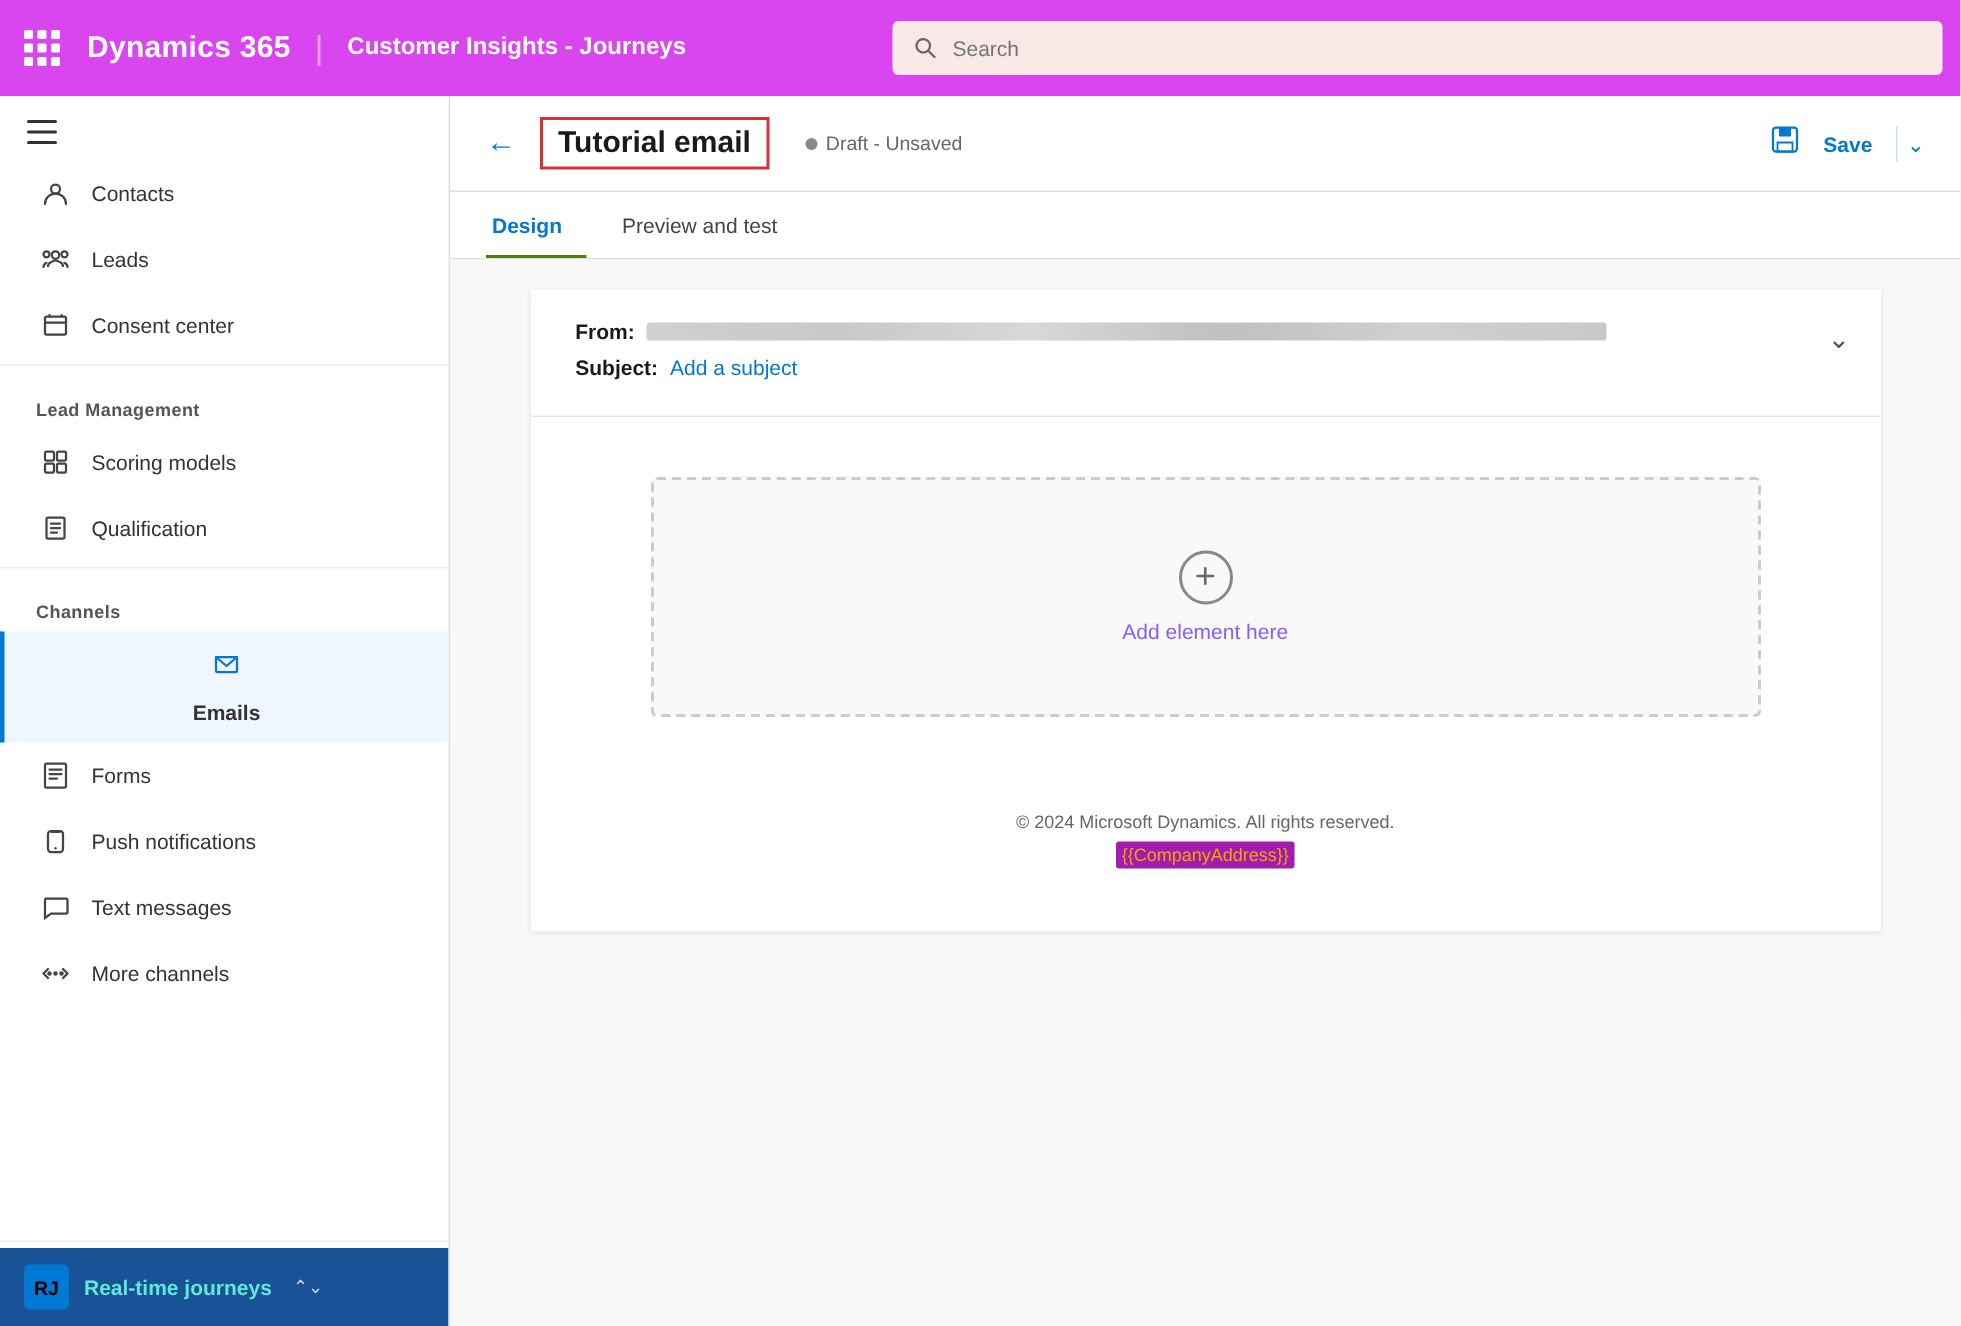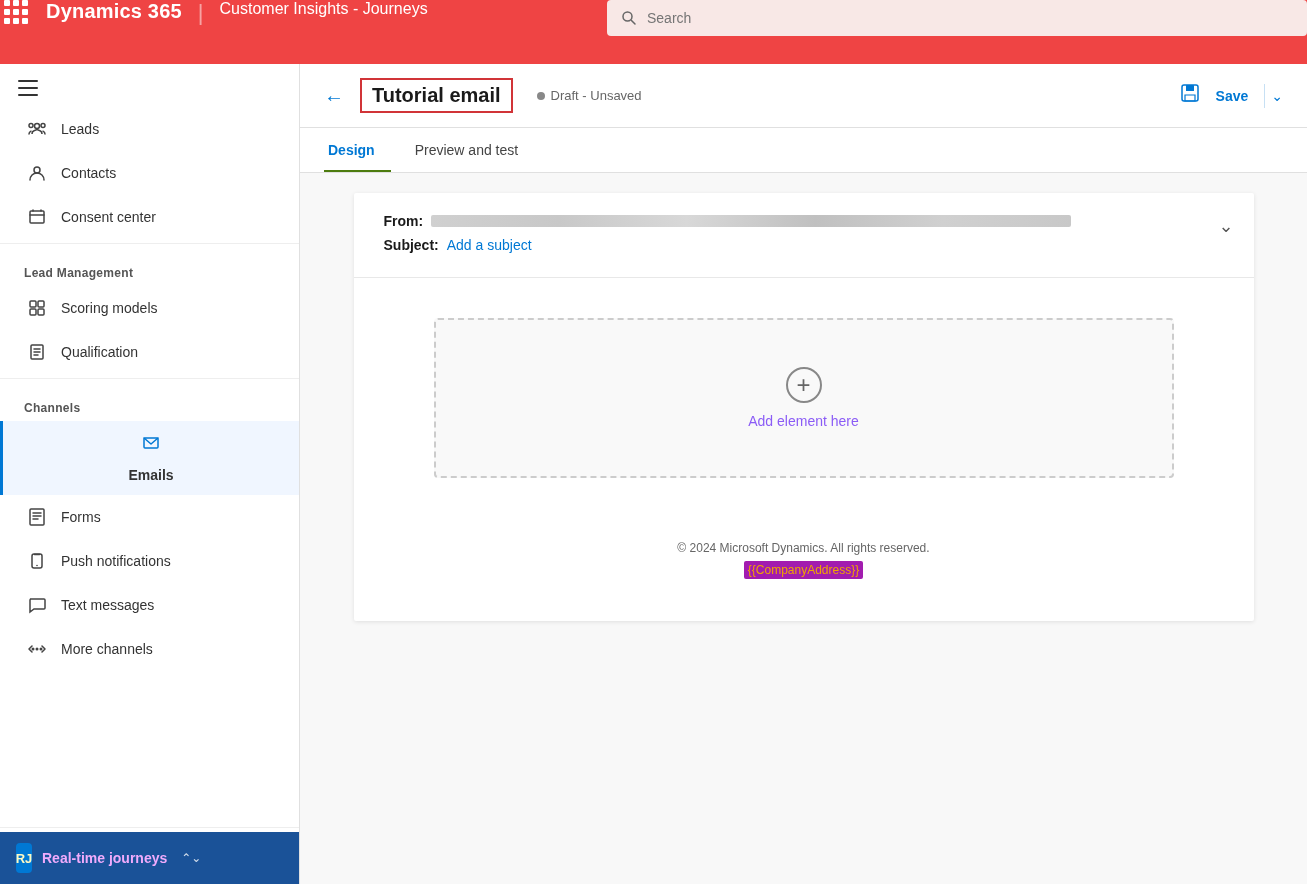--- a/index.html
+++ b/index.html
@@ -1,25 +1,25 @@
 <!DOCTYPE html>
 <html><head>
   <meta charset="utf-8">
   <style>
     * { box-sizing: border-box; margin: 0; padding: 0; }
     body { font-family: 'Segoe UI', Arial, sans-serif; font-size: 14px; background: #f3f2f1; height: 884px; width: 1307px; overflow: hidden; display: flex; flex-direction: column; }
 
     
     .topbar {
       display: flex;
-      align-items: flex-start;
-      background: #ef4444;
+      align-items: center;
+      background: #d946ef;
       height: 64px;
       flex-shrink: 0;
-      padding: 0 0;
+      padding: 0 12px;
       gap: 0;
     }
     .topbar-grid-icon {
       color: white;
       font-size: 18px;
       margin-right: 14px;
       cursor: pointer;
       display: flex;
       align-items: center;
       justify-content: center;
@@ -46,21 +46,21 @@
     }
     .topbar-divider {
       color: rgba(255,255,255,0.5);
       font-size: 22px;
       margin: 0 16px;
       font-weight: 200;
     }
     .topbar-subtitle {
       color: white;
       font-size: 16px;
-      font-weight: 400;
+      font-weight: 700;
     }
     .topbar-search {
       margin-left: auto;
       display: flex;
       align-items: center;
       background: #f8e8e6;
       border-radius: 4px;
       padding: 0 14px;
       height: 36px;
       width: 700px;
@@ -359,31 +359,31 @@
       color: white;
       display: flex;
       align-items: center;
       padding: 0 20px;
       height: 48px;
       flex-shrink: 0;
       gap: 10px;
     }
     .rj-badge {
       background: #0078d4;
-      color: #fef9c3;
+      color: #000000;
       font-size: 13px;
       font-weight: 700;
-      width: 16px; height: 30px;
+      width: 30px; height: 30px;
       border-radius: 4px;
       display: flex; align-items: center; justify-content: center;
     }
     .bottom-bar-title {
       font-size: 14px;
       font-weight: 600;
-      color: #f0abfc;
+      color: #5eead4;
       text-align: center;
     }
     .bottom-bar-chevron {
       font-size: 12px;
       color: rgba(255,255,255,0.8);
       margin-left: 4px;
     }
   </style>
 </head>
 <body>
@@ -422,39 +422,39 @@
       <svg width="20" height="16" viewBox="0 0 20 16" fill="#333">
         <rect y="0" width="20" height="2" rx="1"></rect>
         <rect y="7" width="20" height="2" rx="1"></rect>
         <rect y="14" width="20" height="2" rx="1"></rect>
       </svg>
     </div>
 
     <div class="sidebar-nav-item">
       <div class="sidebar-nav-icon">
         <svg width="18" height="18" viewBox="0 0 18 18" fill="none" stroke="#444" stroke-width="1.5">
+          <circle cx="9" cy="6" r="3"></circle>
+          <path d="M2 16c0-3.9 3.1-7 7-7s7 3.1 7 7" stroke-linecap="round"></path>
+        </svg>
+      </div>
+      <span>Contacts</span>
+    </div>
+
+    <div class="sidebar-nav-item">
+      <div class="sidebar-nav-icon">
+        <svg width="18" height="18" viewBox="0 0 18 18" fill="none" stroke="#444" stroke-width="1.5">
           <path d="M4 14c0-1.5 1-3 2.5-3.5L9 9.5l2.5 1c1.5.5 2.5 2 2.5 3.5"></path>
           <circle cx="9" cy="6" r="2.5"></circle>
           <path d="M1 14c0-1.2 0.8-2.2 2-2.8" stroke-linecap="round"></path>
           <path d="M17 14c0-1.2-.8-2.2-2-2.8" stroke-linecap="round"></path>
           <circle cx="3" cy="5.5" r="2"></circle>
           <circle cx="15" cy="5.5" r="2"></circle>
         </svg>
       </div>
       <span>Leads</span>
-    </div>
-
-    <div class="sidebar-nav-item">
-      <div class="sidebar-nav-icon">
-        <svg width="18" height="18" viewBox="0 0 18 18" fill="none" stroke="#444" stroke-width="1.5">
-          <circle cx="9" cy="6" r="3"></circle>
-          <path d="M2 16c0-3.9 3.1-7 7-7s7 3.1 7 7" stroke-linecap="round"></path>
-        </svg>
-      </div>
-      <span>Contacts</span>
     </div>
 
     <div class="sidebar-nav-item">
       <div class="sidebar-nav-icon">
         <svg width="18" height="18" viewBox="0 0 18 18" fill="none" stroke="#444" stroke-width="1.5">
           <rect x="2" y="3" width="14" height="12" rx="1"></rect>
           <path d="M5 3V2M13 3V2M2 7h14" stroke-linecap="round"></path>
         </svg>
       </div>
       <span>Consent center</span>

